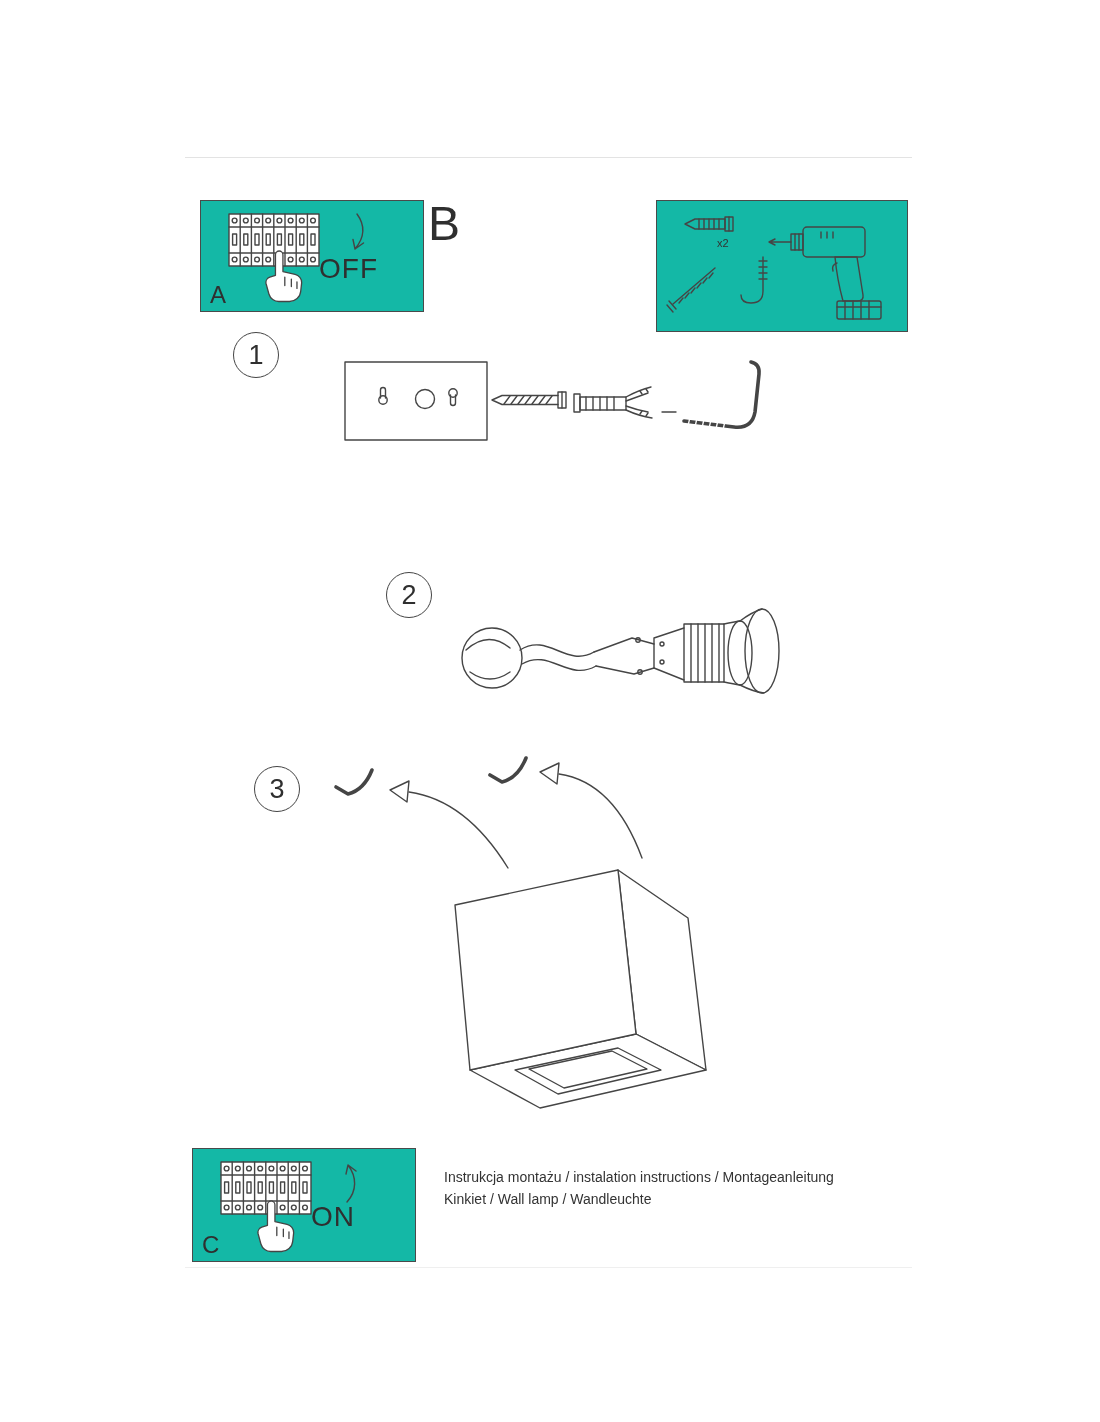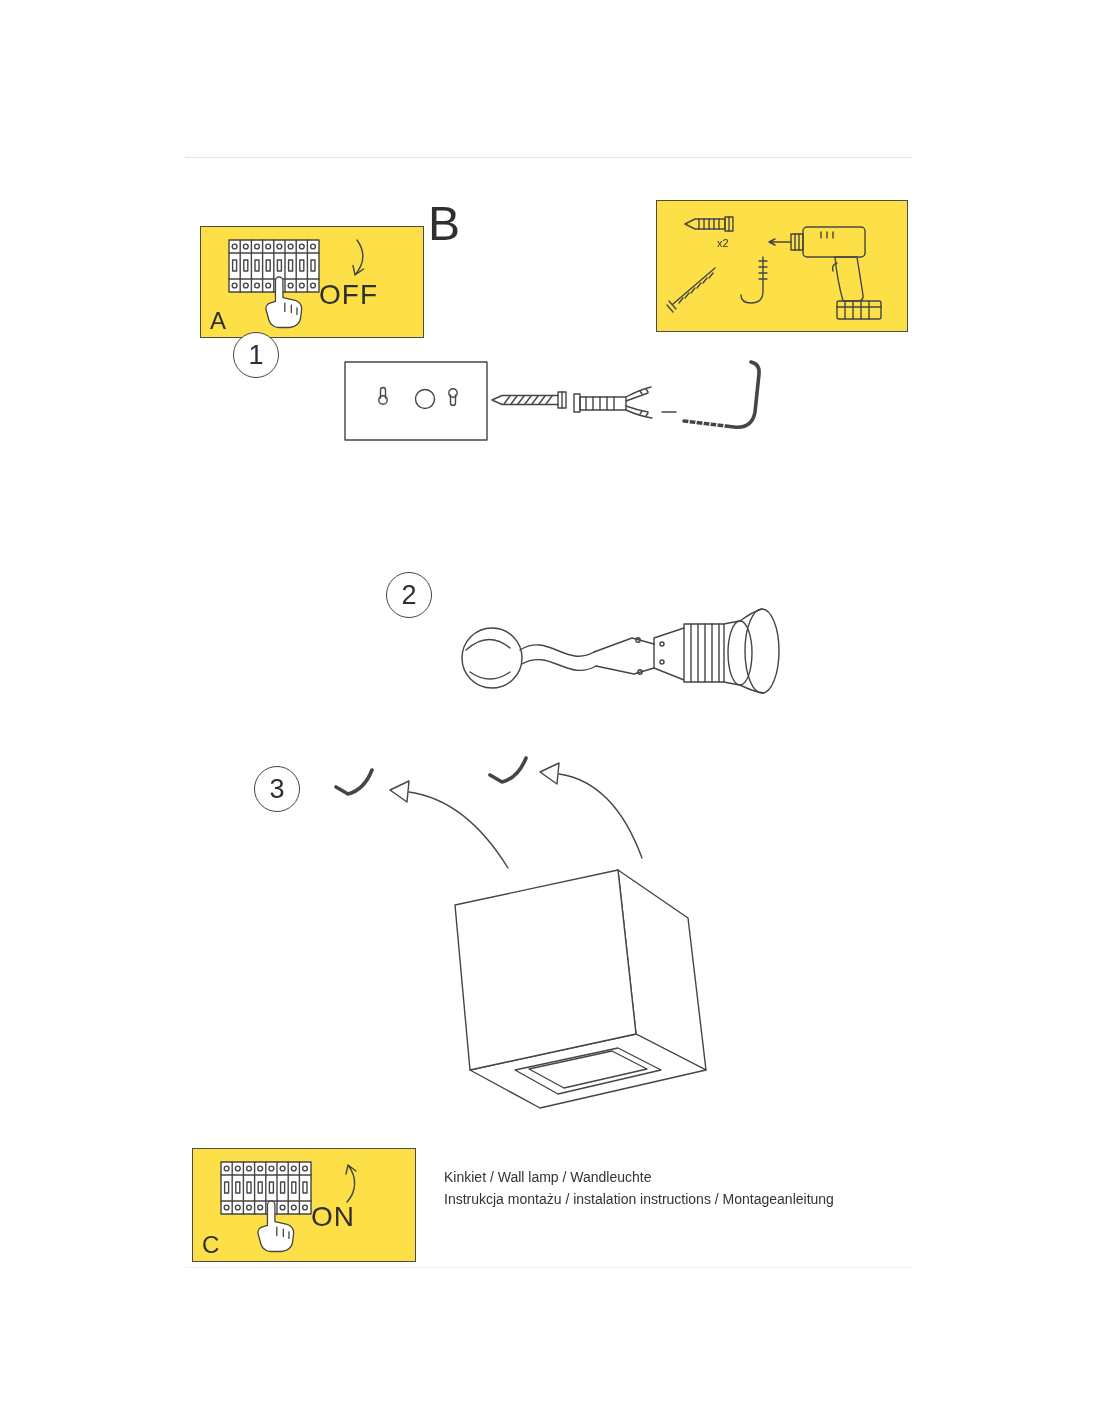--- a/index.html
+++ b/index.html
@@ -1,19 +1,19 @@
 <!DOCTYPE html>
 <html><head>
 <meta charset="utf-8">
 <style>
   html,body{margin:0;padding:0;background:#fff;}
   .page{position:relative;width:1100px;height:1422px;background:#fff;overflow:hidden;
         font-family:"Liberation Sans",sans-serif;color:#333;}
   .sep{position:absolute;height:1px;background:#e3e3e3;}
-  .panel{position:absolute;border:1.3px solid #4a4a4a;background:#fde047;}
+  .panel{position:absolute;border:1.3px solid #4a4a4a;background:#14b8a6;}
   .panel-label{position:absolute;left:9px;bottom:2px;font-size:24px;color:#2f2f2f;}
   .switch-state{position:absolute;left:118px;top:52px;font-size:28px;letter-spacing:1px;color:#2f2f2f;}
   .letter-b{position:absolute;left:428px;top:196px;font-size:48px;color:#2f2f2f;}
   .step-circle{position:absolute;width:44px;height:44px;border:1.6px solid #444;border-radius:50%;
                display:flex;align-items:center;justify-content:center;font-size:27px;color:#2f2f2f;background:#fff;}
   .abs{position:absolute;}
   .footer{position:absolute;left:444px;top:1166px;font-size:14px;line-height:22px;color:#333;}
   svg{display:block;overflow:visible;}
   svg .ink{stroke:#454545;fill:none;stroke-width:1.4;stroke-linecap:round;stroke-linejoin:round;}
   svg .ink-thick{stroke:#454545;fill:none;stroke-width:3.6;stroke-linecap:round;stroke-linejoin:round;}
@@ -22,21 +22,21 @@
   svg text{font-family:"Liberation Sans",sans-serif;fill:#333;}
 </style>
 </head>
 <body>
 
 <div class="page">
 
   <div class="sep" style="left:185px;top:157px;width:727px;"></div>
   <div class="sep" style="left:185px;top:1267px;width:727px;background:#efefef;"></div>
 
-  <div class="panel" style="left:200px;top:200px;width:222px;height:110px;margin-top:26px;">
+  <div class="panel" style="left:200px;top:200px;width:222px;height:110px;">
     <svg class="abs" style="left:26px;top:8px;" width="96" height="62" viewBox="0 0 96 62">
       <g class="ink" stroke-width="1.1">
         <rect x="2" y="5" width="90" height="52" fill="#fff"></rect>
         <line x1="2" y1="18" x2="92" y2="18"></line>
           <line x1="2" y1="44" x2="92" y2="44"></line>
         <line x1="13.2" y1="5" x2="13.2" y2="57"></line>
           <line x1="24.4" y1="5" x2="24.4" y2="57"></line>
         <line x1="35.6" y1="5" x2="35.6" y2="57"></line>
           <line x1="46.8" y1="5" x2="46.8" y2="57"></line>
         <line x1="58" y1="5" x2="58" y2="57"></line>
@@ -237,17 +237,17 @@
       <path class="ink" d="M30,28 v9 M37,30 v8 M43,33 v7"></path>
     </svg>
     <svg class="abs" style="left:140px;top:10px;" width="26" height="46" viewBox="0 0 26 46">
       <path class="ink" d="M14,43 C24,32 24,18 15,6 M15,6 L13,15 M15,6 L23,12"></path>
     </svg>
     <div class="switch-state">ON</div>
     <div class="panel-label">C</div>
   </div>
 
   <div class="footer">
+    <div>Instrukcja montażu / instalation instructions / Montageanleitung</div>
     <div>Kinkiet / Wall lamp / Wandleuchte</div>
-    <div>Instrukcja montażu / instalation instructions / Montageanleitung</div>
   </div>
 
 </div>
 
 </body></html>

